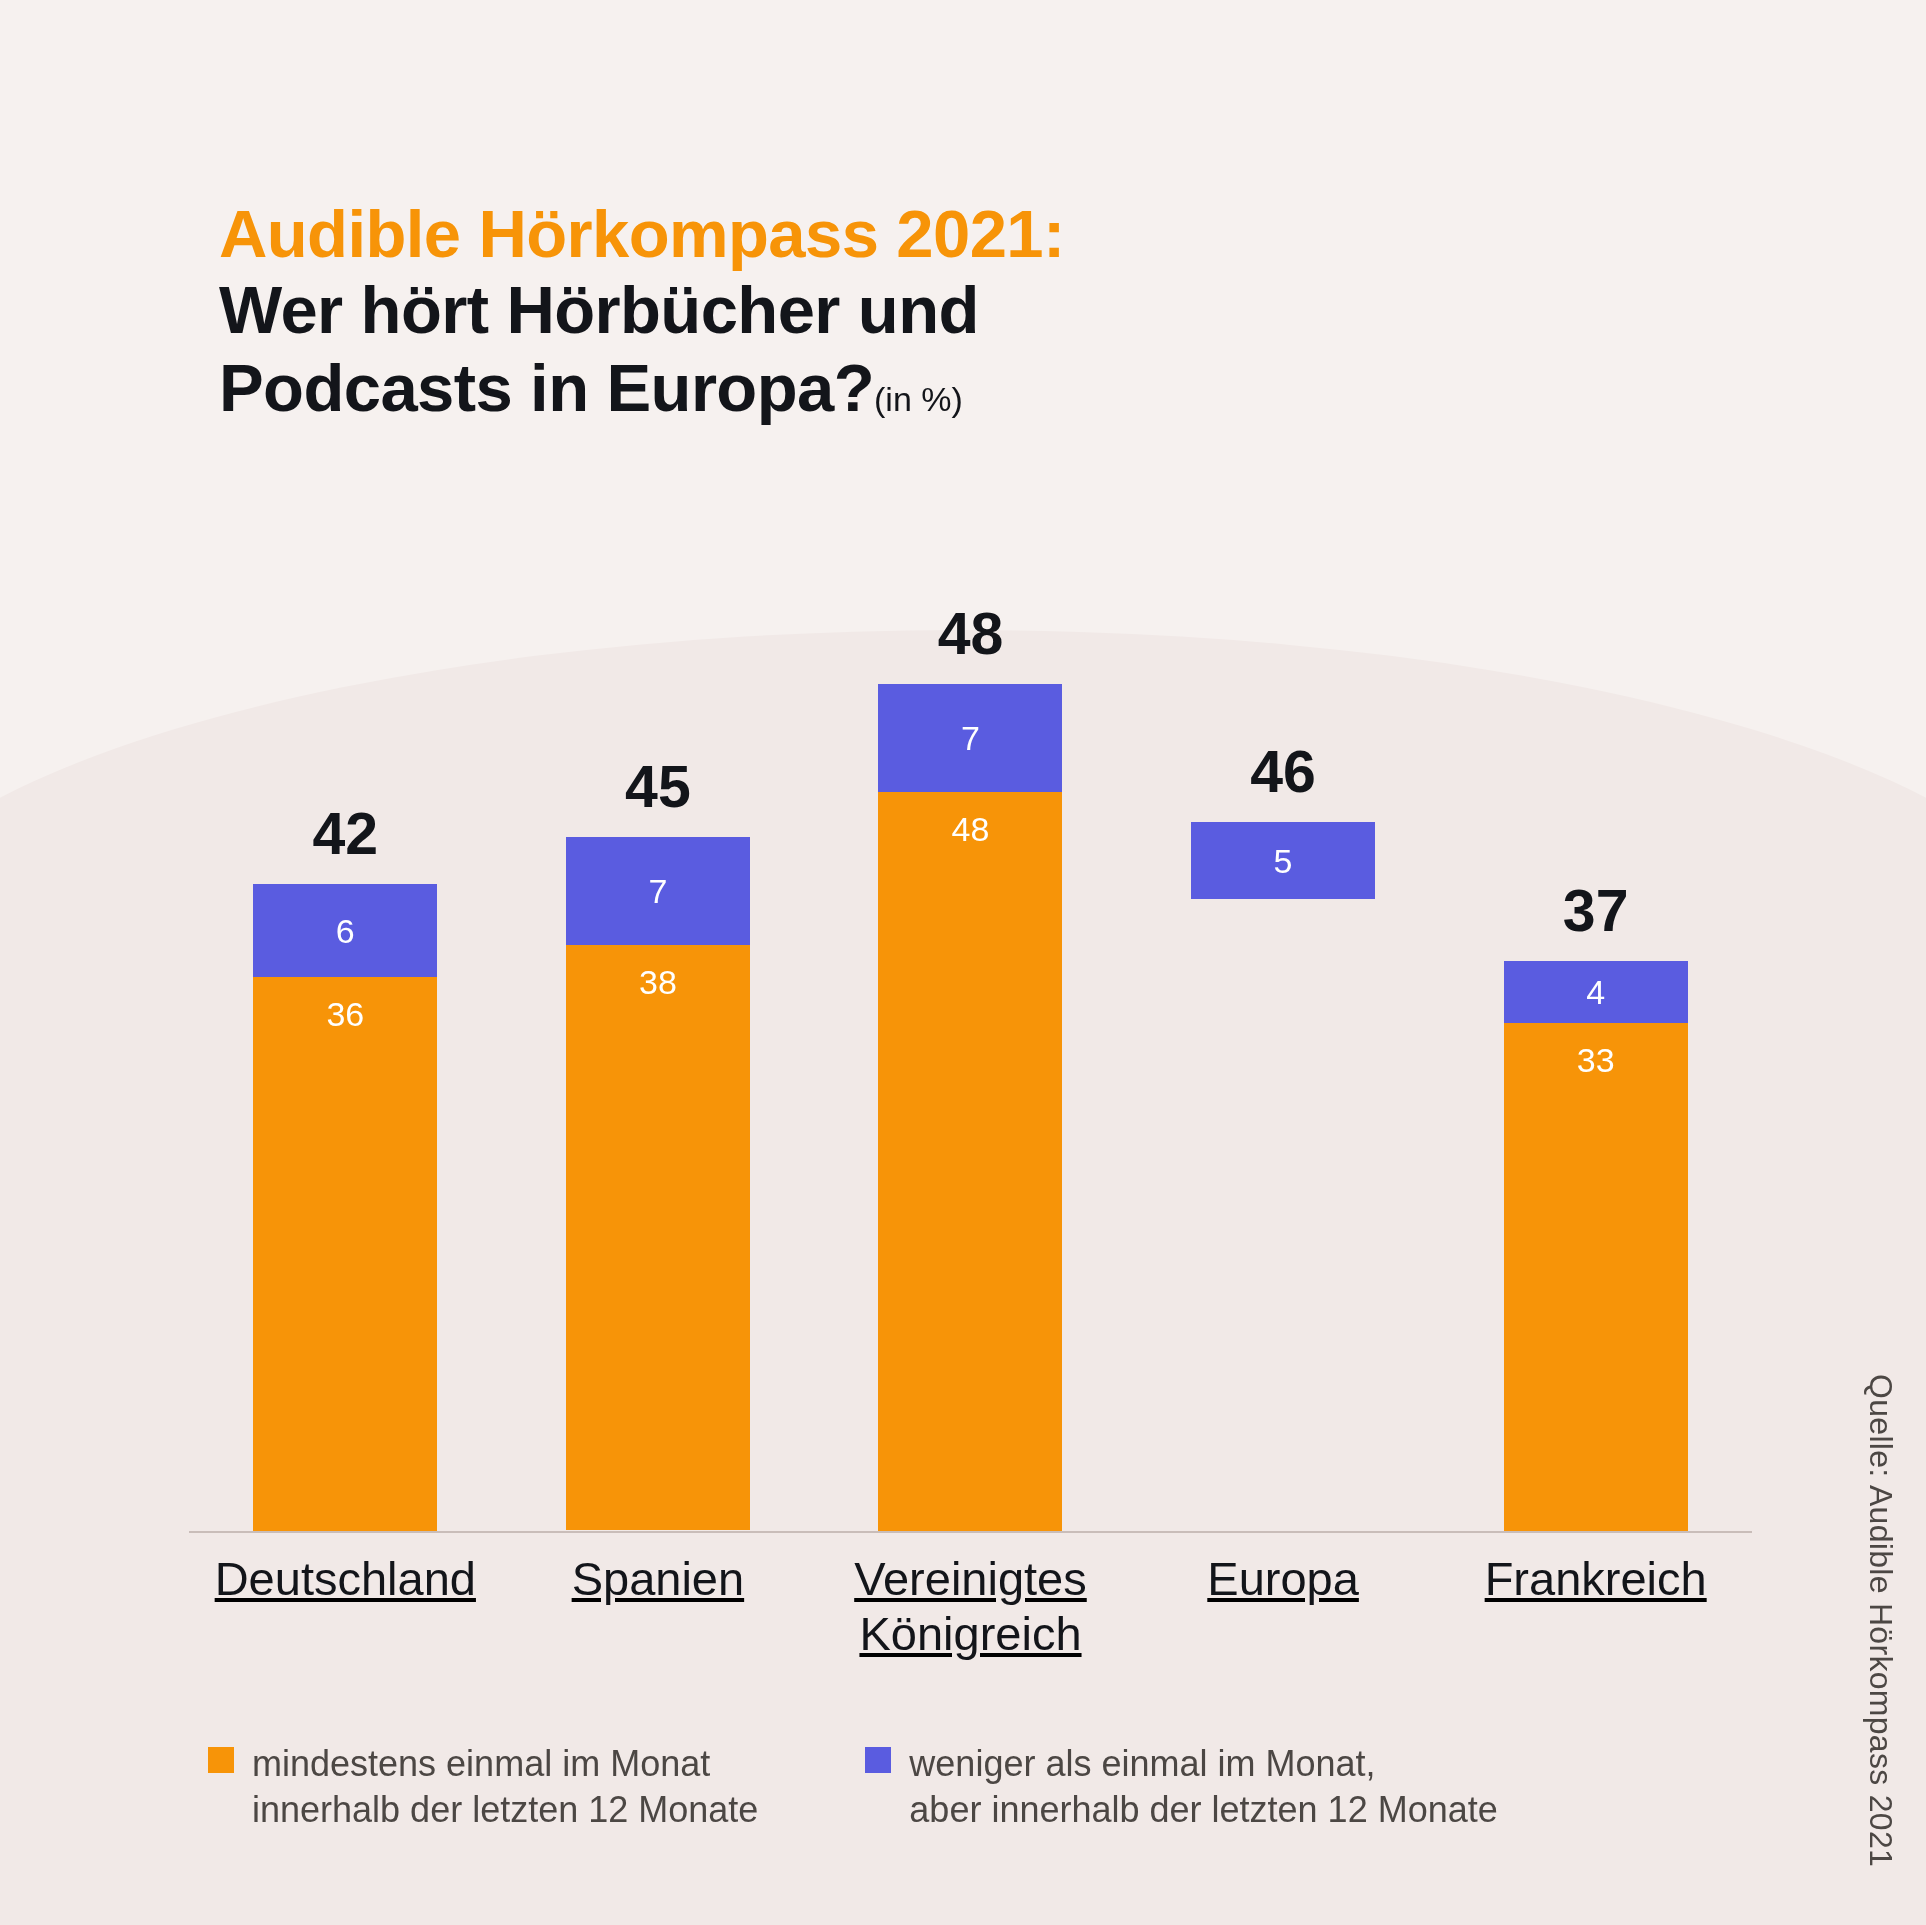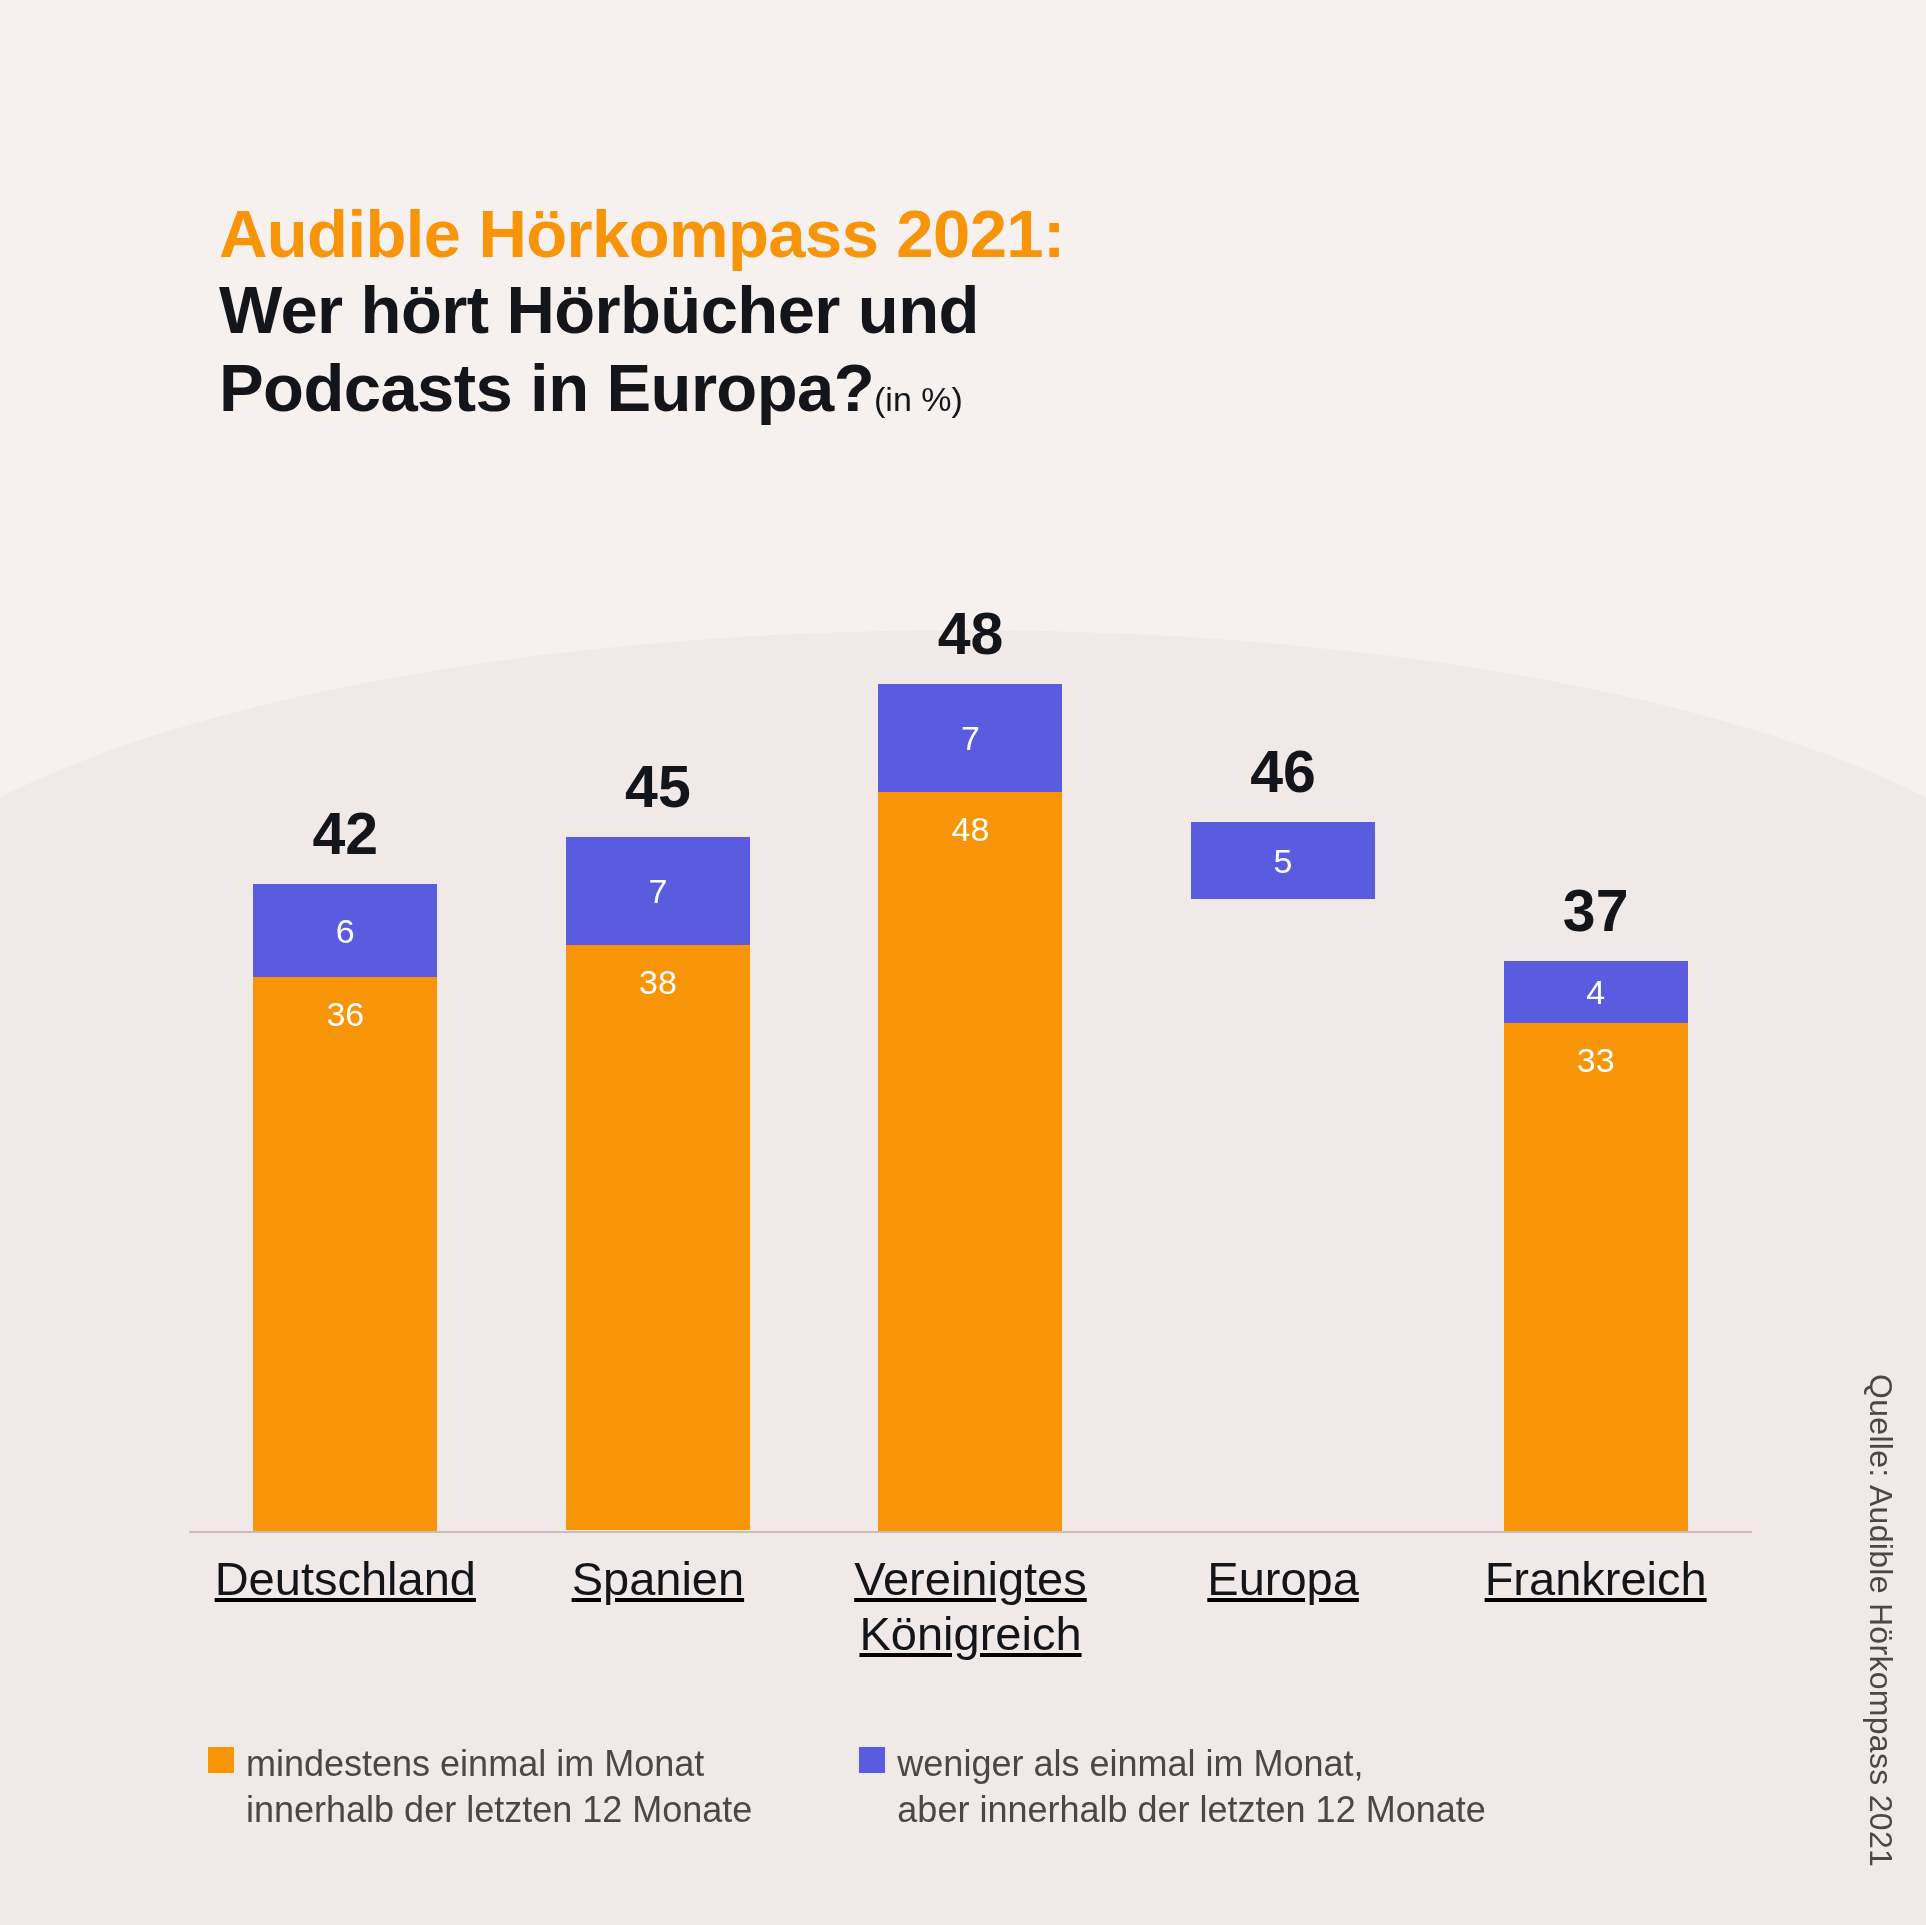--- a/index.html
+++ b/index.html
@@ -165,21 +165,21 @@
     position: absolute;
     left: 208px;
     top: 1741px;
     width: 1545px;
     display: flex;
     gap: 107px;
   }
   .legend-item {
     display: flex;
     align-items: flex-start;
-    gap: 12px;
+    gap: 18px;
   }
   .legend-swatch {
     width: 26px;
     height: 26px;
     flex: 0 0 26px;
     margin-top: 6px;
   }
   .legend-swatch.orange { background: #f79408; }
   .legend-swatch.blue { background: #5a5ce0; }
   .legend-text {

